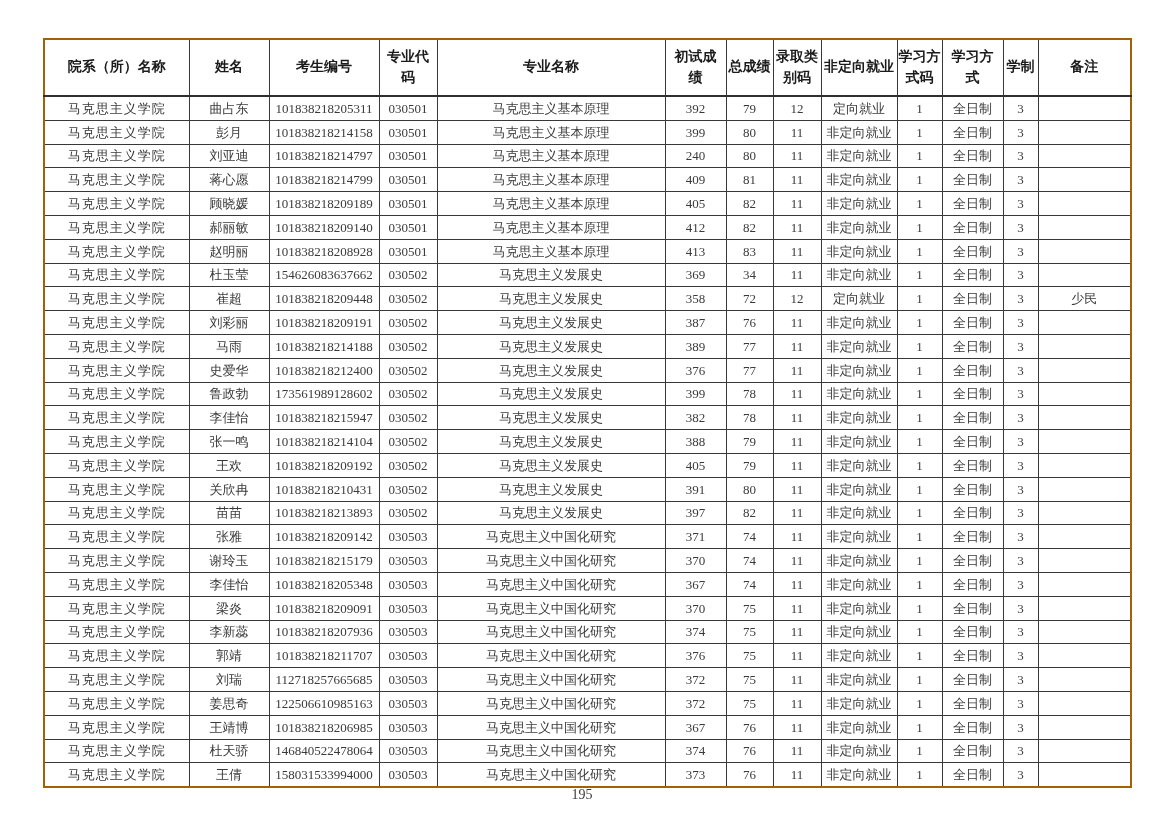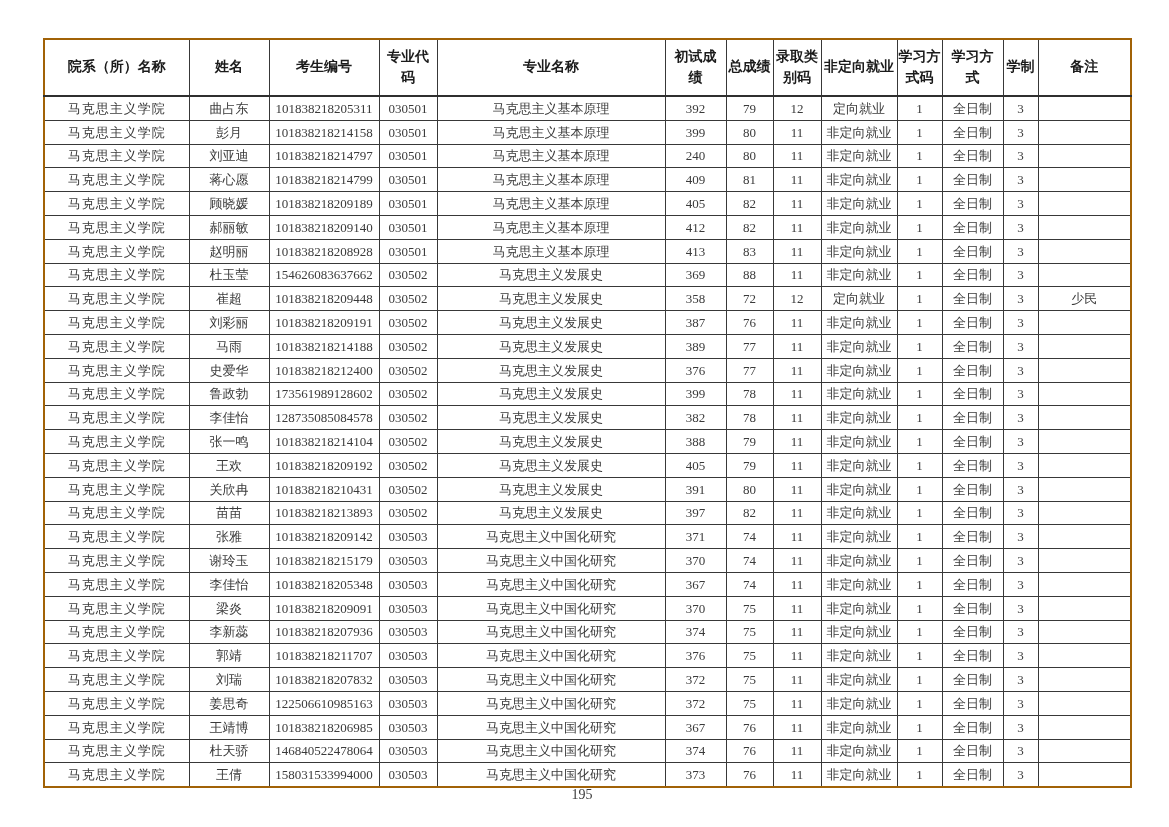--- a/index.html
+++ b/index.html
@@ -181,21 +181,21 @@
           <td>3</td>
           <td></td>
         </tr>
         <tr>
           <td class="dept">马克思主义学院</td>
           <td>杜玉莹</td>
           <td>154626083637662</td>
           <td>030502</td>
           <td>马克思主义发展史</td>
           <td>369</td>
-          <td>88</td>
+          <td>34</td>
           <td>11</td>
           <td>非定向就业</td>
           <td>1</td>
           <td>全日制</td>
           <td>3</td>
           <td></td>
         </tr>
         <tr>
           <td class="dept">马克思主义学院</td>
           <td>崔超</td>
@@ -267,21 +267,21 @@
           <td>11</td>
           <td>非定向就业</td>
           <td>1</td>
           <td>全日制</td>
           <td>3</td>
           <td></td>
         </tr>
         <tr>
           <td class="dept">马克思主义学院</td>
           <td>李佳怡</td>
-          <td>128735085084578</td>
+          <td>101838218215947</td>
           <td>030502</td>
           <td>马克思主义发展史</td>
           <td>382</td>
           <td>78</td>
           <td>11</td>
           <td>非定向就业</td>
           <td>1</td>
           <td>全日制</td>
           <td>3</td>
           <td></td>
@@ -432,21 +432,21 @@
           <td>11</td>
           <td>非定向就业</td>
           <td>1</td>
           <td>全日制</td>
           <td>3</td>
           <td></td>
         </tr>
         <tr>
           <td class="dept">马克思主义学院</td>
           <td>刘瑞</td>
-          <td>101838218207832</td>
+          <td>112718257665685</td>
           <td>030503</td>
           <td>马克思主义中国化研究</td>
           <td>372</td>
           <td>75</td>
           <td>11</td>
           <td>非定向就业</td>
           <td>1</td>
           <td>全日制</td>
           <td>3</td>
           <td></td>

